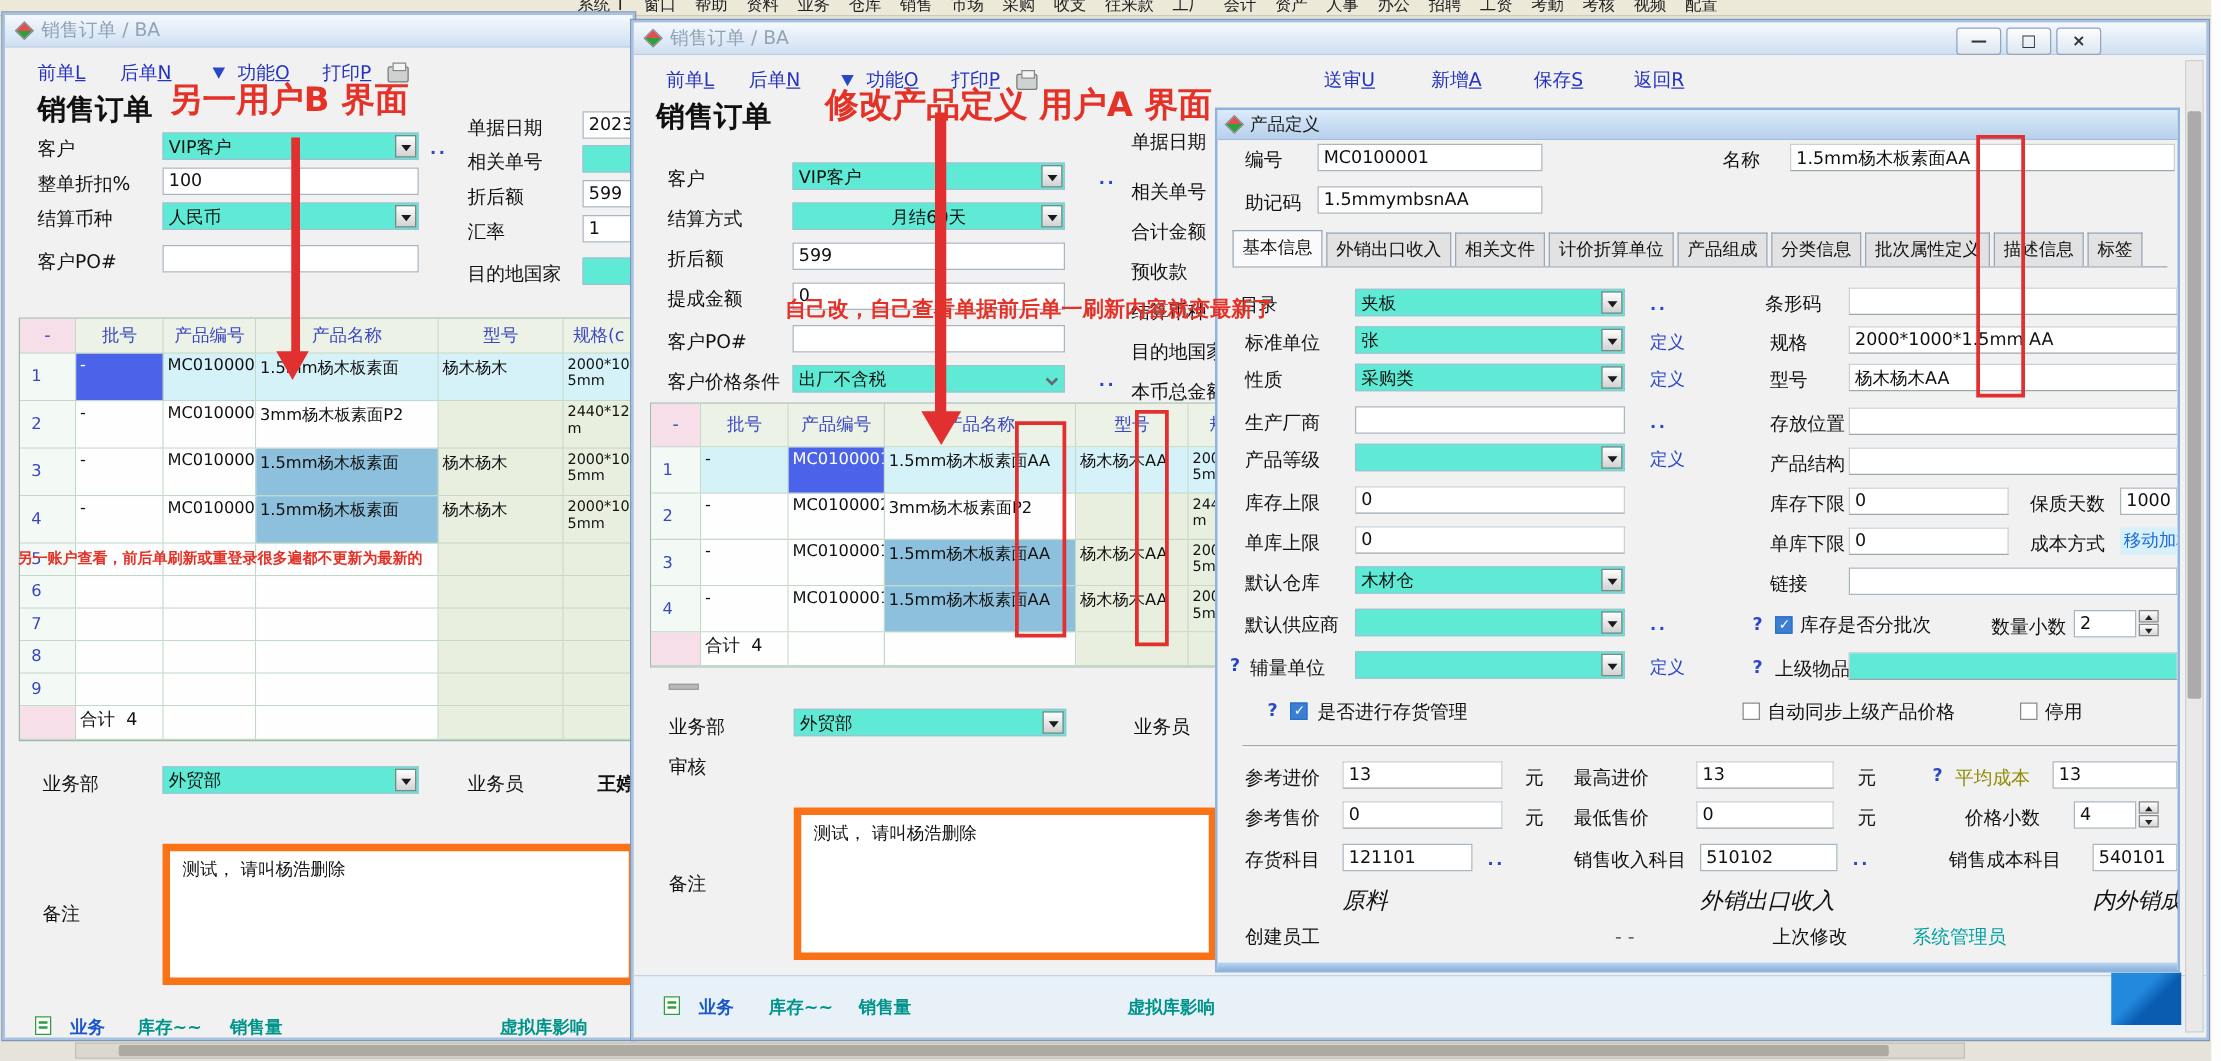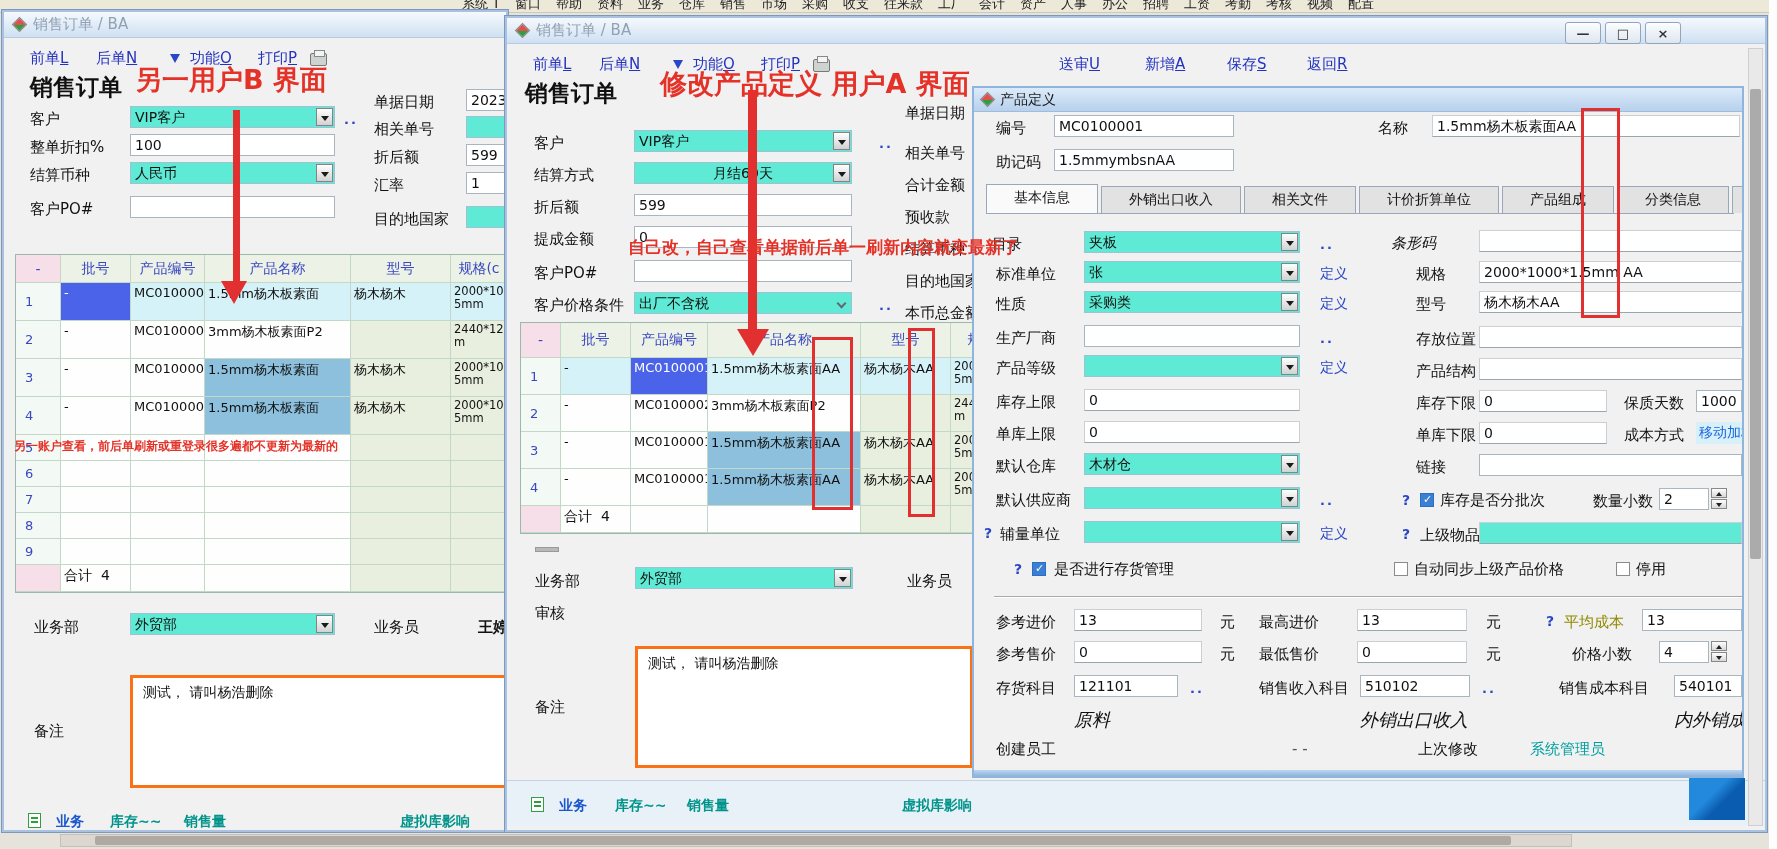--- a/index.html
+++ b/index.html
@@ -60,34 +60,34 @@
   .th { display:flex; align-items:center; justify-content:center; color:#3a47c0;
     background:#edf2e6; font-size:14px; border-right:1px solid #c4d8c8; border-bottom:1px solid #c4d8c8;}
   .hp { background:#f6dfe9; }
   .num { color:#3a47c0; display:flex; align-items:center; padding-left:9px; background:#f3faf5; }
   .c1 { background:#d5f2f8; }
   .g { background:#e9efdf; }
   .hl { background:#8cc0dc; }
   .sel { background:#4a63e8; color:#fff; }
   .tot { background:#f6dfe9; }
   .spec { font-size:11.5px; line-height:13px; white-space:normal; }
-  .note-ta { position:absolute; background:#fff; border:3px solid #f97316; font-size:14px; padding:6px 10px;}
+  .note-ta { position:absolute; background:#fff; border:6px solid #f97316; font-size:14px; padding:6px 10px;}
   .lk-blue { position:absolute; color:#1a56cc; font-size:14px; font-weight:bold; }
   .lk-teal { position:absolute; color:#00948a; font-size:14px; font-weight:bold; }
   .docico { position:absolute; width:13px; height:15px; background:#fff; border:1px solid #2f9e3f; }
   .docico::after{ content:""; position:absolute; left:2px; top:3px; width:7px; height:2px; background:#2f9e3f; box-shadow:0 4px 0 #2f9e3f;}
   .splitter { position:absolute; width:24px; height:5px; background:#b9b9b9; border:1px solid #9a9a9a; }
   
   .dialog { position:absolute; background:#f1f1f1; border:2px solid #8fb4dd; }
   .dlg-titlebar { position:absolute; left:0; top:0; right:0; height:24px;
     background:linear-gradient(#dcebf9,#b7d0ec); display:flex; align-items:center; gap:7px; padding-left:8px;
     border-bottom:1px solid #9fbcdc; }
   .dlg-titlebar .title{ font-size:14px; }
   .tabbar { position:absolute; display:flex; align-items:flex-end; border-bottom:1px solid #98a8b8; }
-  .tab { padding:4px 27px; border:1px solid #98a8b8; border-bottom:none; background:#e2e2e2;
+  .tab { padding:4px 7px; border:1px solid #98a8b8; border-bottom:none; background:#e2e2e2;
     font-size:14px; margin-right:3px; white-space:nowrap; }
   .tab.active { background:#fafafa; padding-bottom:6px; }
   .divider { position:absolute; height:1px; background:#aaa; box-shadow:0 1px 0 #fff; }
   .itl { font-style:italic; }
   .chip { position:absolute; height:22px; background:#d8f0fa; color:#1a6adf; font-size:14px;
     padding:2px 3px; white-space:nowrap; overflow:hidden; }
   
   .vsb { position:absolute; width:15px; background:#e9e9e9; border:1px solid #cfcfcf; }
   .vsb .thumb { position:absolute; left:1px; right:1px; background:#ababab; border-radius:2px;}
   .hsb { position:absolute; height:13px; background:#dcd8d0; border:1px solid #c4c0b8; }
@@ -384,21 +384,21 @@
     <div class="fld blue" style="left:110px; top:399px; width:216px;"><span></span><span class="dd"></span></div>
     <span class="morelk" style="left:346px; top:405px;">..</span>
     <span class="qm" style="left:10px; top:437px;">?</span>
     <span class="lbl" style="left:26px; top:437px;">辅量单位</span>
     <div class="fld blue" style="left:110px; top:433px; width:216px;"><span></span><span class="dd"></span></div>
     <span class="deflk" style="left:346px; top:437px;">定义</span>
     <span class="qm" style="left:40px; top:473px;">?</span>
     <span class="cb on" style="left:58px; top:474px;"></span>
     <span class="lbl" style="left:80px; top:472px;">是否进行存货管理</span>
 
-    <span class="lbl" style="left:417px; top:146px;font-style:italic;">条形码</span>
+    <span class="lbl" style="left:438px; top:146px;">条形码</span>
     <div class="fld ul" style="left:505px; top:142px; width:263px;"></div>
     <span class="lbl" style="left:442px; top:177px;">规格</span>
     <div class="fld ul" style="left:505px; top:173px; width:263px;">2000*1000*1.5mm  AA</div>
     <span class="lbl" style="left:442px; top:207px;">型号</span>
     <div class="fld ul" style="left:505px; top:203px; width:263px;">杨木杨木AA</div>
     <span class="lbl" style="left:442px; top:242px;">存放位置</span>
     <div class="fld ul" style="left:505px; top:238px; width:263px;"></div>
     <span class="lbl" style="left:442px; top:274px;">产品结构</span>
     <div class="fld ul" style="left:505px; top:270px; width:263px;"></div>
     <span class="lbl" style="left:442px; top:306px;">库存下限</span>

